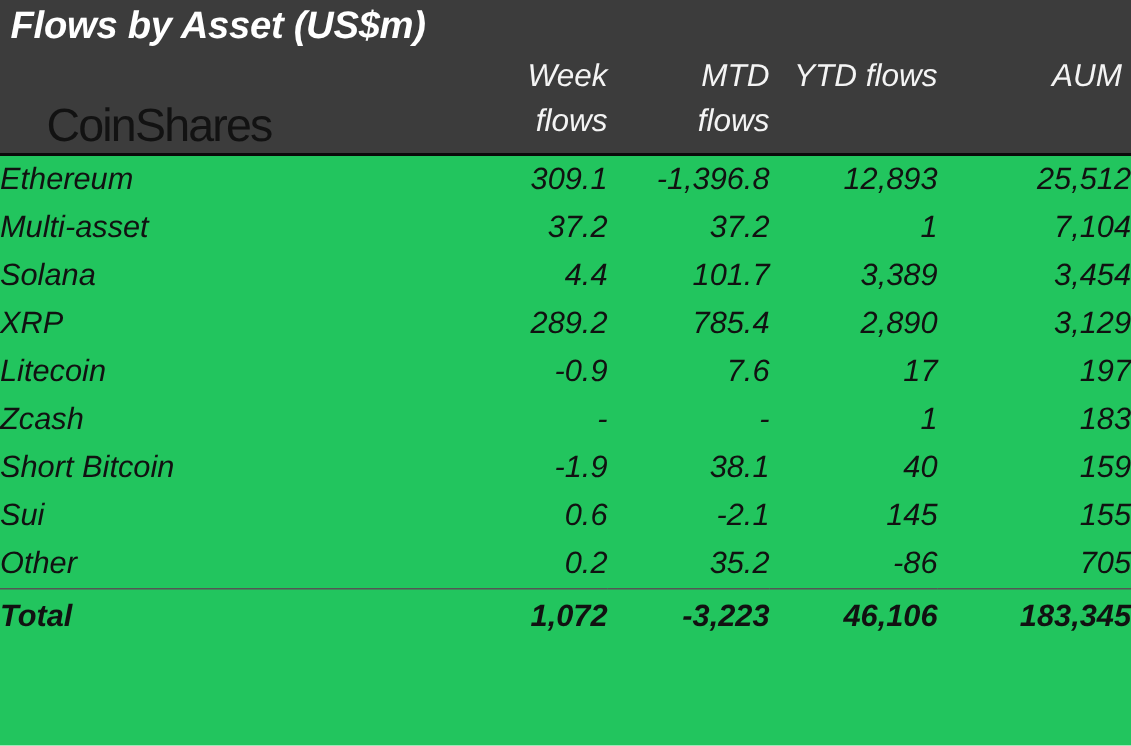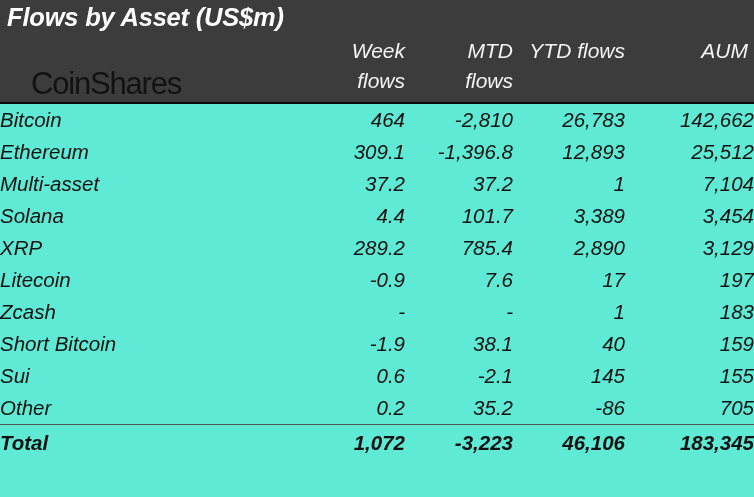--- a/index.html
+++ b/index.html
@@ -8,21 +8,21 @@
     background: #ffffff;
   }
   body {
     font-family: "Liberation Sans", sans-serif;
   }
   #sheet {
     position: relative;
     width: 754px;
     height: 497px;
     overflow: hidden;
-    background: #5eead4;
+    background: #22c55e;
   }
 
   
   .hdr {
     position: relative;
     height: 104px;
     background: #3c3c3c;
     border-bottom: 2px solid #0a0a0a;
     box-sizing: border-box;
   }
@@ -149,27 +149,20 @@
   <table class="flows">
     <colgroup>
       <col class="w-asset">
         <col class="w-week">
         <col class="w-mtd">
         <col class="w-ytd">
         <col class="w-aum">
     </colgroup>
     <tbody id="rows-body">
         <tr>
-          <td class="asset">Bitcoin</td>
-          <td class="num pr-week">464</td>
-          <td class="num pr-mtd neg">-2,810</td>
-          <td class="num pr-ytd">26,783</td>
-          <td class="num pr-aum">142,662</td>
-        </tr>
-        <tr>
           <td class="asset">Ethereum</td>
           <td class="num pr-week">309.1</td>
           <td class="num pr-mtd neg">-1,396.8</td>
           <td class="num pr-ytd">12,893</td>
           <td class="num pr-aum">25,512</td>
         </tr>
         <tr>
           <td class="asset">Multi-asset</td>
           <td class="num pr-week">37.2</td>
           <td class="num pr-mtd">37.2</td>

